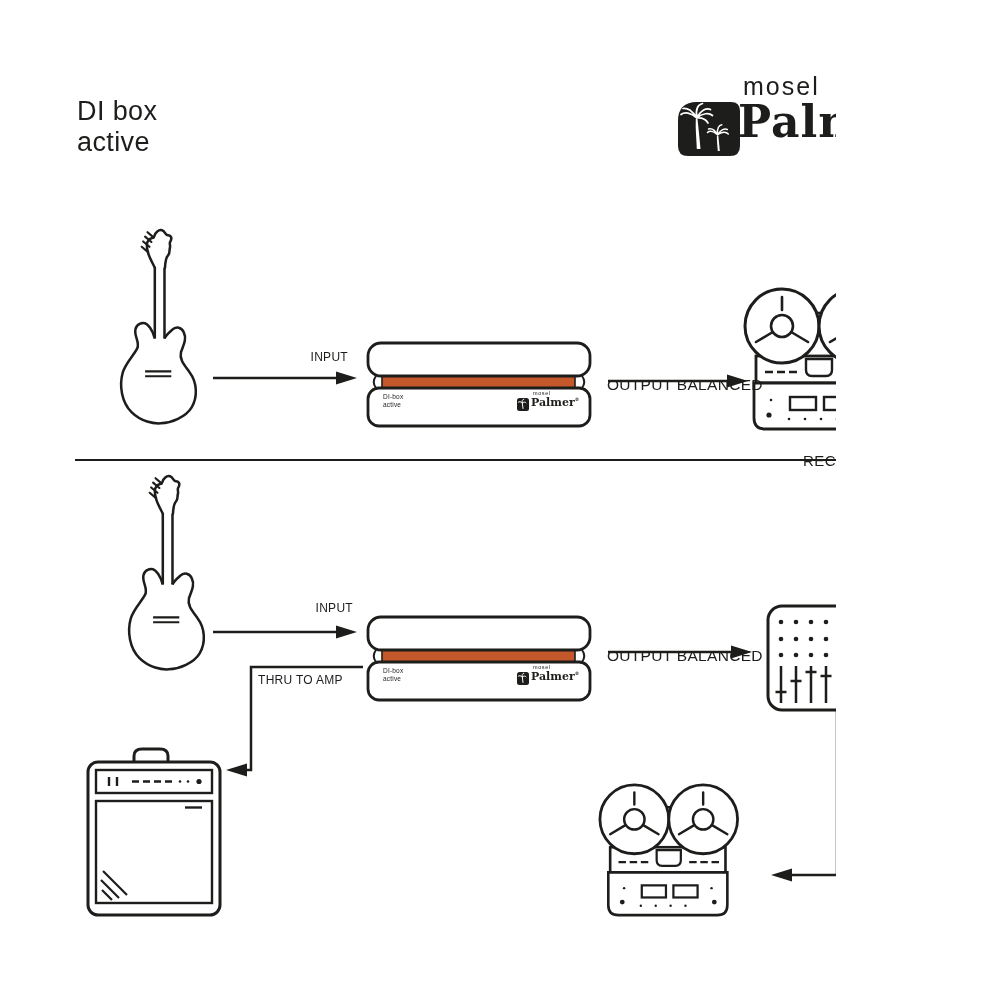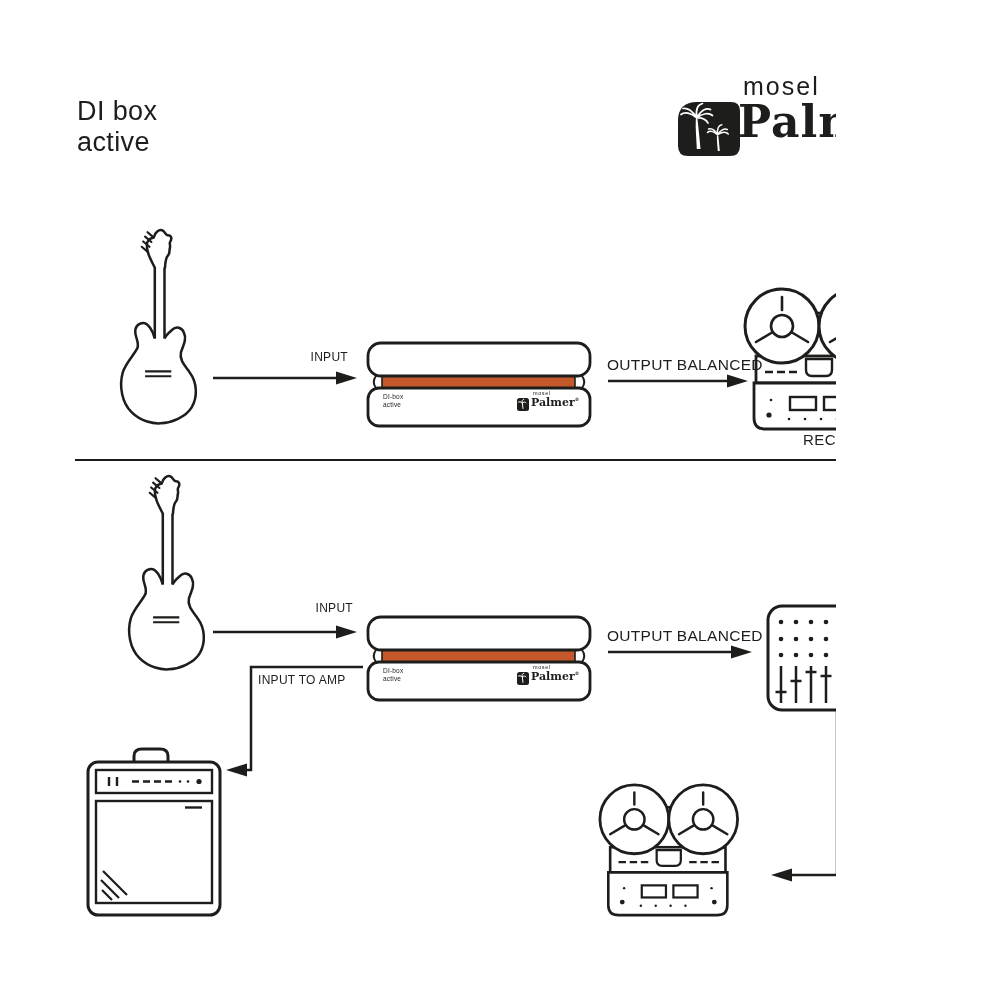--- a/index.html
+++ b/index.html
@@ -9,22 +9,22 @@
   .ln{stroke:#1d1d1b;fill:none;}
   .fw{fill:#ffffff;stroke:#1d1d1b;}
   .dk{fill:#1d1d1b;stroke:none;}
   .stripe{fill:#c4582a;stroke:#1d1d1b;stroke-width:1.6;}
   .txt{position:absolute;z-index:2;white-space:nowrap;color:#1d1d1b;}
   .title-line{font-size:27px;line-height:31px;letter-spacing:.4px;}
   .logo-mosel{font-size:25px;letter-spacing:2px;}
   .logo-palmer{font-family:"DejaVu Serif",serif;font-weight:bold;font-size:44px;letter-spacing:1px;}
   .logo-reg{font-size:11px;}
   .flow-label{font-size:12px;letter-spacing:.3px;}
-  .flow-label.sm{font-size:15.5px;}
-  .rec-label{font-size:15px;letter-spacing:.5px;text-align:center;}
+  .flow-label.sm{font-size:15.5px;margin-top:20px;}
+  .rec-label{font-size:15px;letter-spacing:.5px;text-align:center;margin-top:21px;}
   .tiny{font-size:6.5px;line-height:7.5px;letter-spacing:.2px;}
   .tiny-mosel{font-size:5.5px;letter-spacing:.6px;}
   .tiny-palmer{font-family:"DejaVu Serif",serif;font-weight:bold;font-size:11px;}
   .tiny-reg{font-size:4.5px;vertical-align:super;}
   .right{text-align:right;}
 </style>
 </head>
 <body>
 
 <div class="canvas">
@@ -193,21 +193,21 @@
 
   <div class="txt tiny" style="left:383px;top:393px;">
     <div>DI-box</div>
     <div>active</div>
   </div>
   <div class="txt tiny-mosel" style="left:533px;top:390px;">mosel</div>
   <div class="txt tiny-palmer" style="left:531px;top:396px;"><span>Palmer</span><span class="tiny-reg">®</span></div>
 
   <div class="txt flow-label right" style="left:275px;top:601px;width:78px;">INPUT</div>
   <div class="txt flow-label sm" style="left:607px;top:627px;">OUTPUT BALANCED</div>
-  <div class="txt flow-label" style="left:258px;top:673px;">INPUT TO AMP</div>
+  <div class="txt flow-label" style="left:258px;top:673px;">THRU TO AMP</div>
 
   <div class="txt tiny" style="left:383px;top:667px;">
     <div>DI-box</div>
     <div>active</div>
   </div>
   <div class="txt tiny-mosel" style="left:533px;top:664px;">mosel</div>
   <div class="txt tiny-palmer" style="left:531px;top:670px;"><span>Palmer</span><span class="tiny-reg">®</span></div>
 
 </div>
 

